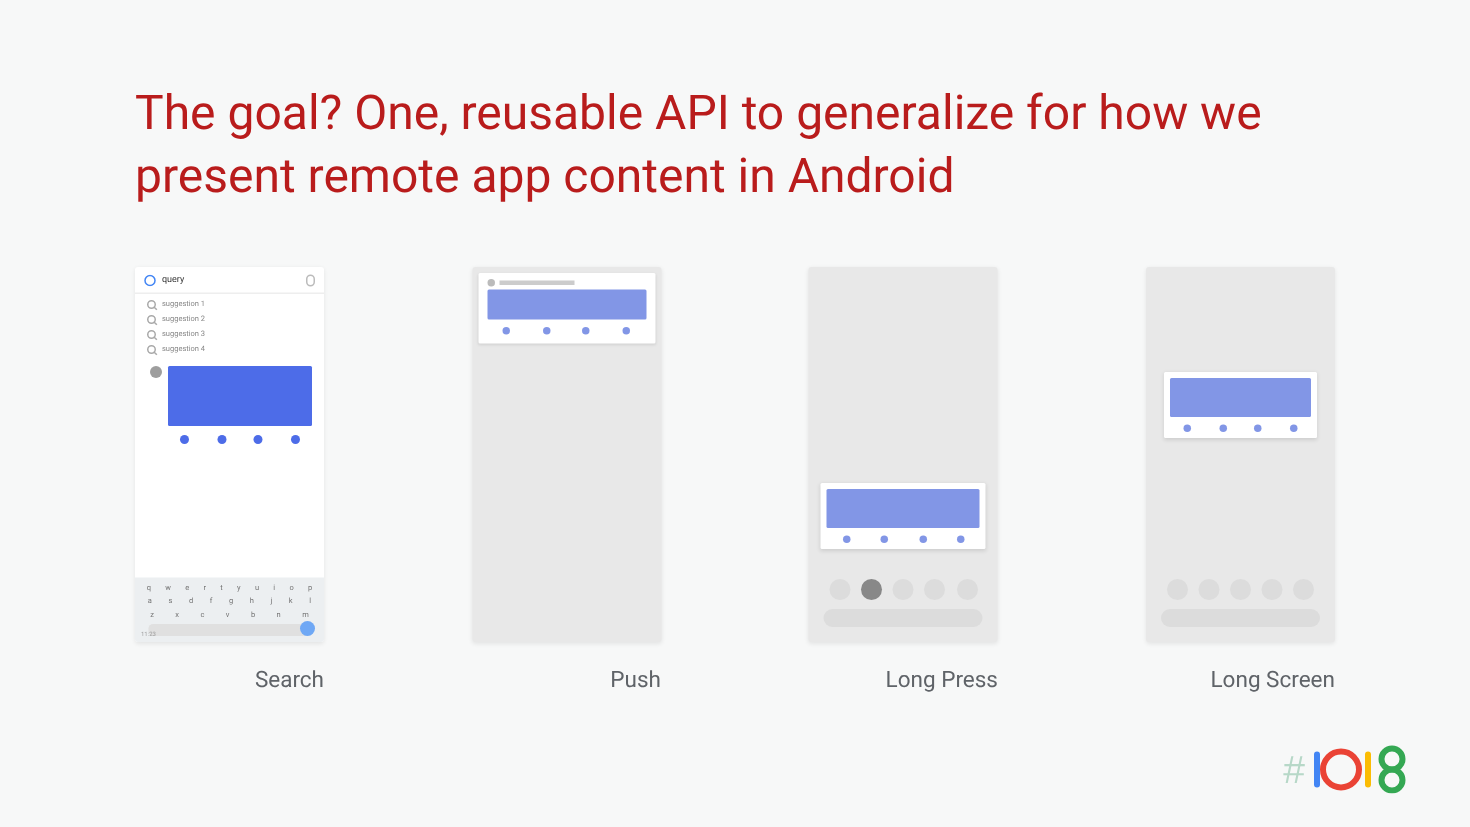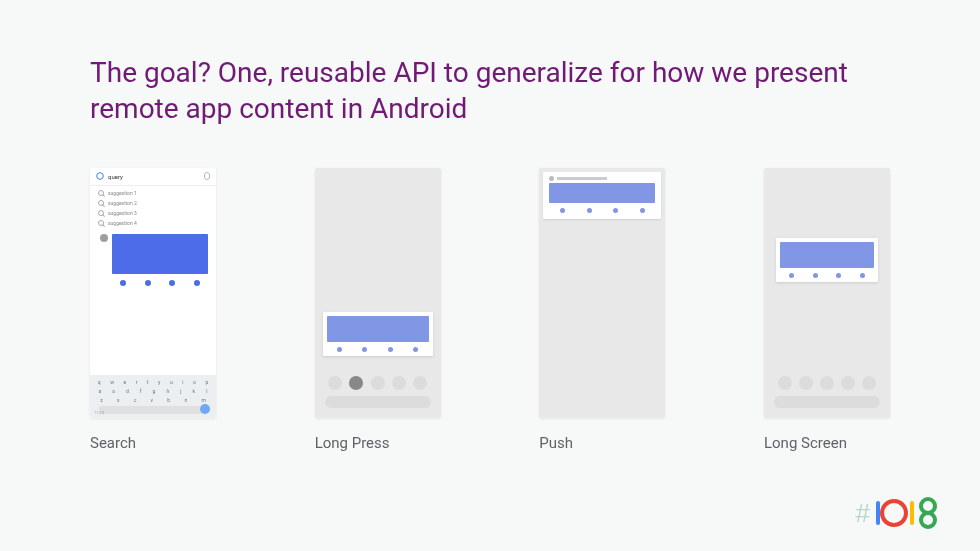--- a/index.html
+++ b/index.html
@@ -10,37 +10,37 @@
     font-family: -apple-system, BlinkMacSystemFont, "Segoe UI", Roboto, Arial, sans-serif;
     position: relative;
     overflow: hidden;
   }
   .slide {
     width: 100%;
     height: 100%;
     padding: 55px 90px 40px 90px;
   }
   .title {
-    color: #701a75;
-    font-size: 28px;
+    color: #b91c1c;
+    font-size: 32px;
     font-weight: 400;
     line-height: 1.3;
     margin-bottom: 40px;
     max-width: 790px;
   }
   .row {
     display: flex;
     justify-content: space-between;
     align-items: flex-start;
     gap: 30px;
   }
   .card-col {
     display: flex;
     flex-direction: column;
-    align-items: flex-start;
+    align-items: flex-end;
   }
   .caption {
     margin-top: 16px;
     color: #5f6368;
     font-size: 15px;
   }
   .phone {
     width: 126px;
     height: 250px;
     background: #e8e8e8;
@@ -224,58 +224,58 @@
           <div class="kspacer"></div>
           <span class="kdot"></span>
           <span class="ktime">11:23</span>
         </div>
       </div>
       <div class="caption">Search</div>
     </div>
 
     <div class="card-col">
       <div class="phone">
-        <div class="lp-slice">
-          <div class="img"></div>
-          <div class="dots">
-              <span></span>
-              <span></span>
-              <span></span>
-              <span></span>
-            </div>
-        </div>
-        <div class="launcher-dots">
-          <span></span>
-          <span class="active"></span>
-          <span></span>
-          <span></span>
-          <span></span>
-        </div>
-        <div class="launcher-bar"></div>
-      </div>
-      <div class="caption">Long Press</div>
-    </div>
-
-    <div class="card-col">
-      <div class="phone">
         <div class="push-card">
           <div class="line1">
               <span class="d"></span>
               <span class="t"></span>
             </div>
           <div class="img"></div>
           <div class="dots">
               <span></span>
               <span></span>
               <span></span>
               <span></span>
             </div>
         </div>
       </div>
       <div class="caption">Push</div>
+    </div>
+
+    <div class="card-col">
+      <div class="phone">
+        <div class="lp-slice">
+          <div class="img"></div>
+          <div class="dots">
+              <span></span>
+              <span></span>
+              <span></span>
+              <span></span>
+            </div>
+        </div>
+        <div class="launcher-dots">
+          <span></span>
+          <span class="active"></span>
+          <span></span>
+          <span></span>
+          <span></span>
+        </div>
+        <div class="launcher-bar"></div>
+      </div>
+      <div class="caption">Long Press</div>
     </div>
 
     <div class="card-col">
       <div class="phone">
         <div class="hs-slice">
           <div class="img"></div>
           <div class="dots">
               <span></span>
               <span></span>
               <span></span>

